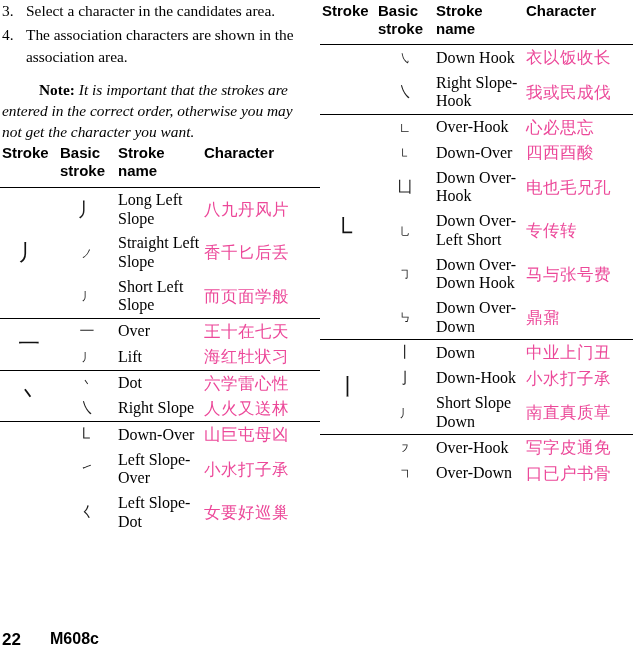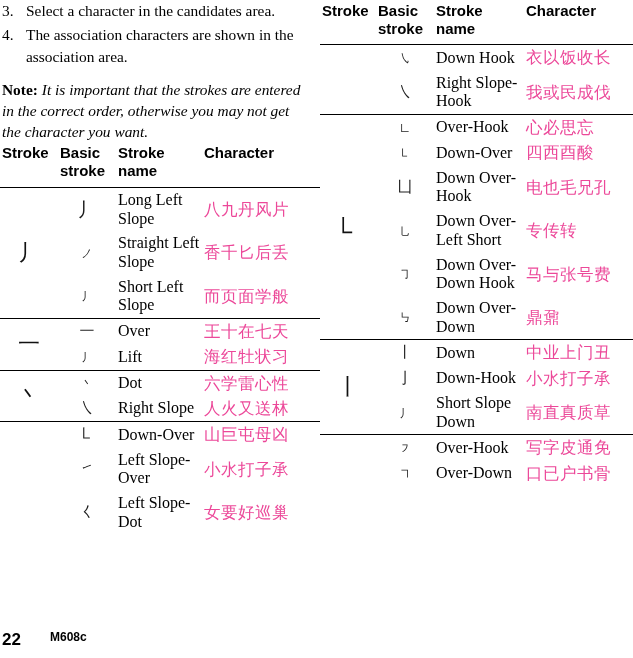--- a/index.html
+++ b/index.html
@@ -63,20 +63,21 @@
   }
   .note {
     font-size: 15.4px;
     line-height: 1.36;
     margin: 12px 0 0 2px;
     padding-right: 16px;
   }
   .note-label {
     font-weight: bold;
     font-style: normal;
+    margin-left: 37px;
   }
   .note-body {
     font-style: italic;
   }
   .intro {
     font-size: 15.4px;
     line-height: 1.36;
     margin: 13px 0 0 2px;
     padding-right: 8px;
   }
@@ -168,21 +169,21 @@
   }
   .footer-page {
     width: 50px;
     flex: 0 0 50px;
     padding-left: 2px;
     box-sizing: border-box;
   }
   .footer-title { flex: 1 1 auto; }
   .footer-model {
     padding-right: 3px;
-    font-size: 12px;
+    font-size: 16px;
   }
 </style>
 </head>
 <body>
 
 <div class="page">
 
   <div class="columns">
 
     <div class="col-left">

